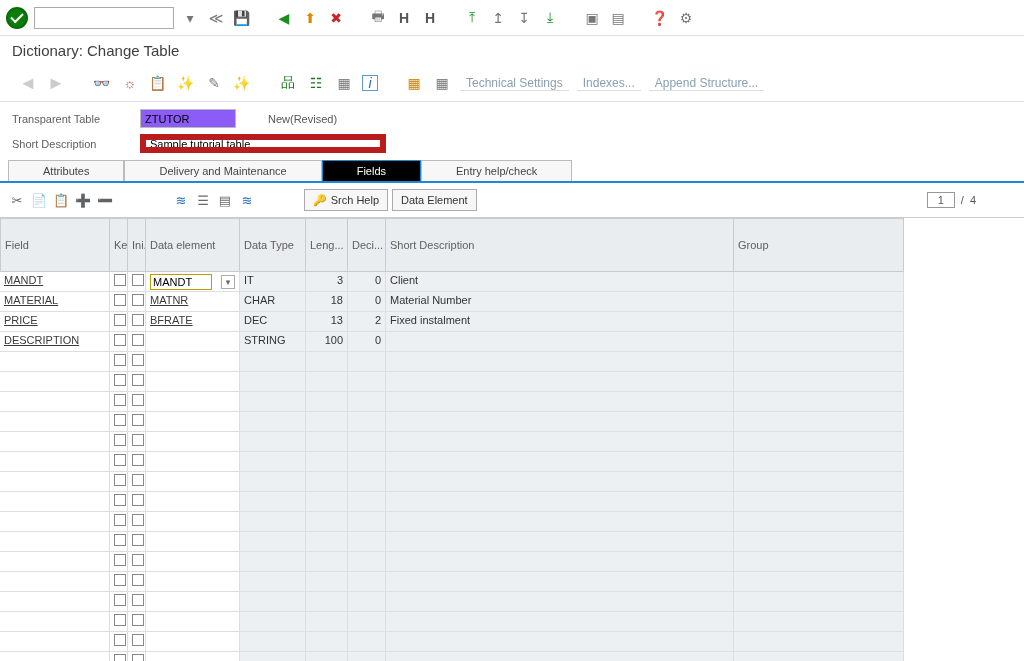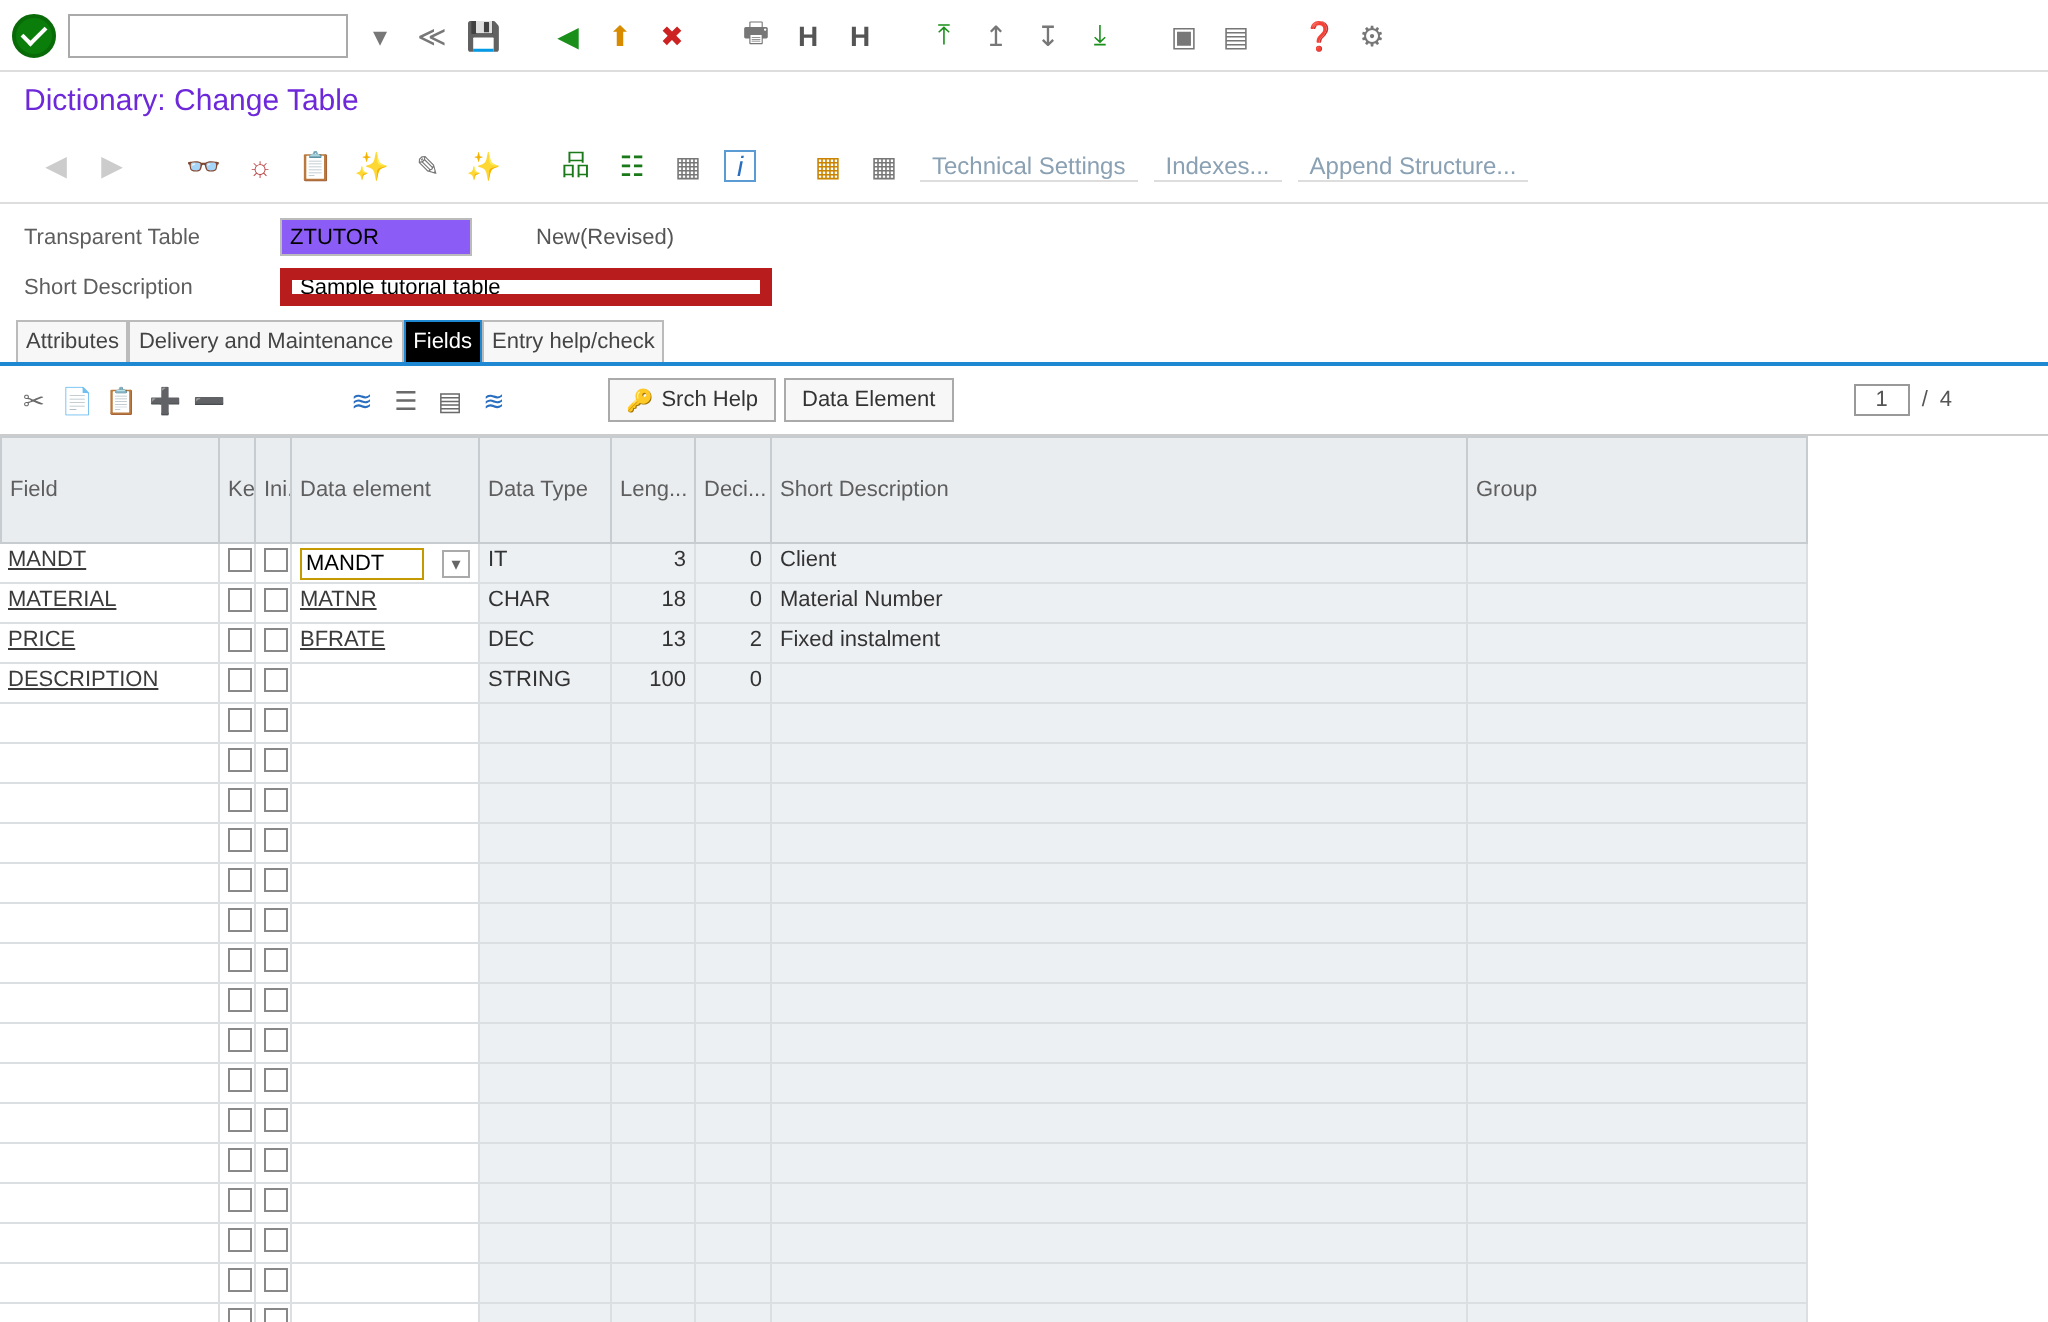--- a/index.html
+++ b/index.html
@@ -10,36 +10,36 @@
   .ok-circle { width:22px; height:22px; border-radius:50%; background:#0a7d0a; border:2px solid #086b08; display:flex; align-items:center; justify-content:center; }
   .ok-circle::after { content:""; width:10px; height:5px; border-left:2px solid #fff; border-bottom:2px solid #fff; transform:rotate(-45deg); margin-top:-3px;}
   .cmd-input { width:140px; height:22px; border:1px solid #aaa; background:#fff; padding:0 4px; }
   .ico { width:20px; height:20px; display:flex; align-items:center; justify-content:center; font-size:14px; color:#777; cursor:pointer; }
   .ico.green { color:#1a8f1a; }
   .ico.orange { color:#d98b00; }
   .ico.red { color:#c22; }
   .gap { width:10px; }
 
   
-  .page-title { padding: 6px 12px 10px 12px; color:#6d28d9; font-size:15px; font-weight:normal;}
+  .page-title { padding: 6px 12px 10px 12px; color:#404040; font-size:15px; font-weight:normal;}
 
   
   .subbar { display:flex; align-items:center; gap:8px; padding:4px 10px 8px 18px; border-bottom:1px solid #ddd; }
   .subbar .txtbtn { color:#8aa0b3; font-size:12px; padding:0 6px; cursor:pointer; }
   .arrow-btn { color:#ccc; font-size:18px; }
 
   
   .formrow { display:flex; align-items:center; gap:8px; padding:3px 12px; }
   .formrow .lbl { width:120px; color:#5e5e5e;}
   .ro-input { border:1px solid #bbb; background:#8b5cf6; height:19px; padding:1px 4px; }
   .rw-input { border:6px solid #b91c1c; background:#fff; height:19px; padding:1px 4px; }
 
   
   .tabs { display:flex; border-bottom:2px solid #1e88d2; margin-top:4px; padding-left:8px; }
-  .tab { padding:4px 4px; border:1px solid #bbb; border-bottom:none; background:#f7f7f7; color:#444; margin-right:0px; cursor:pointer; }
+  .tab { padding:4px 34px; border:1px solid #bbb; border-bottom:none; background:#f7f7f7; color:#444; margin-right:0px; cursor:pointer; }
   .tab.active { background:#000000; color:#fff; border-color:#1e88d2; }
 
   
   .fieldsbar { display:flex; align-items:center; gap:4px; padding:6px 8px; }
   .mini-ico { width:18px; height:18px; font-size:13px; display:flex; align-items:center; justify-content:center; color:#6a6a6a; cursor:pointer; border:1px solid transparent;}
   .toolbtn { border:1px solid #aaa; background:#f7f7f7; height:22px; padding:0 8px; display:flex; align-items:center; gap:4px; cursor:pointer; }
   .pager { margin-left:auto; margin-right:40px; display:flex; align-items:center; gap:6px; color:#555; }
   .pager .cur { border:1px solid #999; padding:1px 10px; background:#fff;}
 
   

